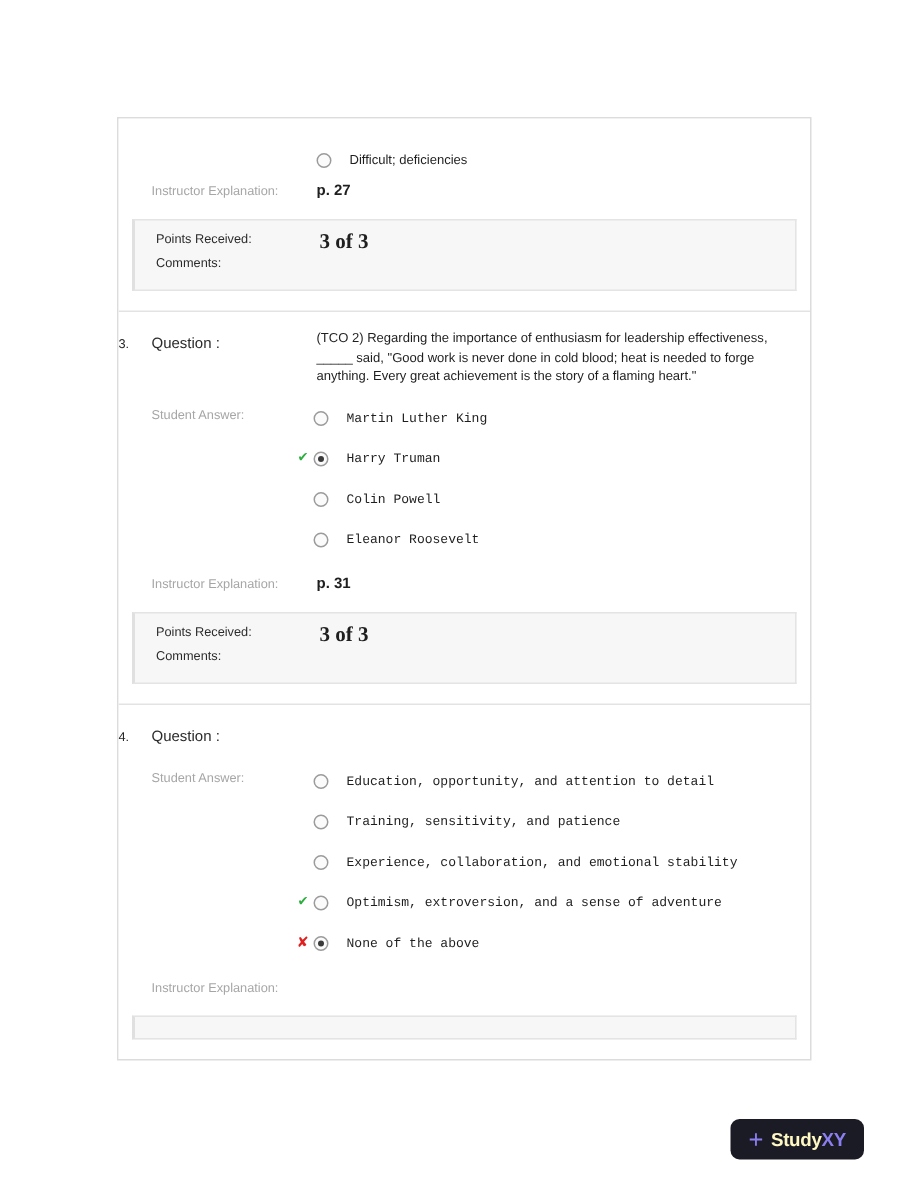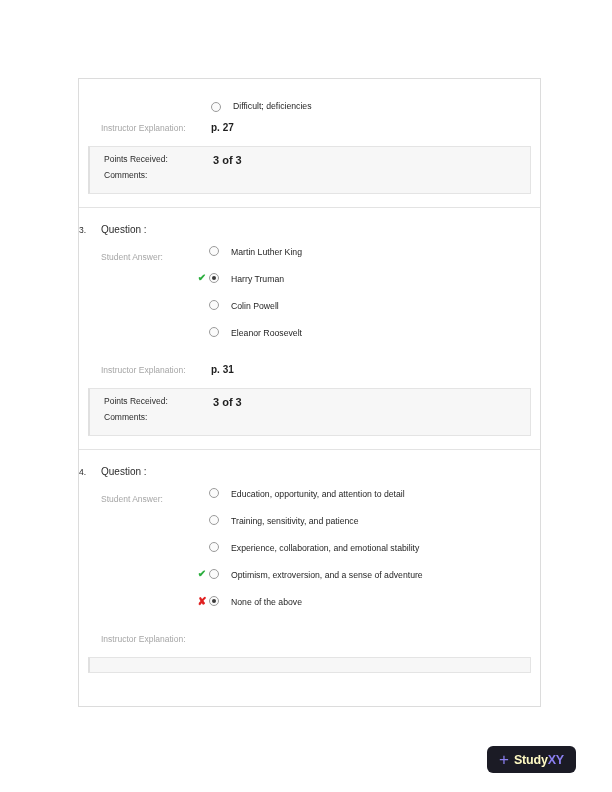--- a/index.html
+++ b/index.html
@@ -87,23 +87,24 @@
   .q-head {
     padding-top: 11px;
   }
 
   
   .options {
     margin-top: 9px;
   }
   .opt {
     display: flex;
-    align-items: flex-start;
+    align-items: center;
     height: 27px;
     position: relative;
+    font-family: Liberation Mono, monospace;
   }
   .mark {
     width: 14px;
     flex: 0 0 14px;
     font-size: 10px;
     line-height: 10px;
     text-align: center;
     font-weight: bold;
     margin-left: -16px;
   }
@@ -168,23 +169,24 @@
   }
   .p-lbl {
     width: 123px;
     flex: 0 0 123px;
     box-sizing: border-box;
     padding-left: 14px;
     font-size: 8.5px;
     color: #2b2b2b;
   }
   .p-val {
-    font-size: 11px;
+    font-size: 14px;
     color: #1f1f1f;
     font-weight: bold;
+    font-family: Liberation Serif, serif;
   }
 
   
   .tail-opt {
     display: flex;
     align-items: flex-end;
     height: 26px;
     padding-top: 7px;
   }
 
@@ -261,20 +263,23 @@
 
   <div class="qblock">
 
     <div class="row q-head">
       <div class="num-col">
         <span class="qnum">3.</span>
       </div>
       <div class="lbl-col-q">
         <span class="label-dark">Question :</span>
       </div>
+      <div class="content-col">
+        <div class="qtext">(TCO 2) Regarding the importance of enthusiasm for leadership effectiveness, _____ said, "Good work is never done in cold blood; heat is needed to forge anything. Every great achievement is the story of a flaming heart."</div>
+      </div>
     </div>
 
     <div class="row options">
       <div class="num-col"></div>
       <div class="lbl-col-q">
         <span class="label-gray">Student Answer:</span>
       </div>
       <div class="content-col">
 
         <div class="opt">

